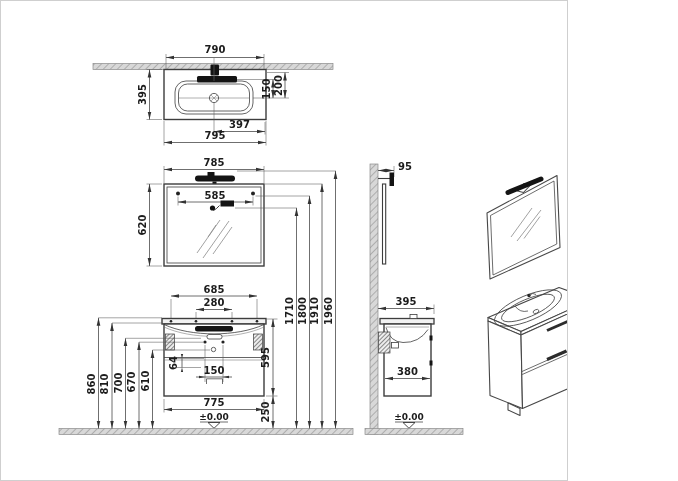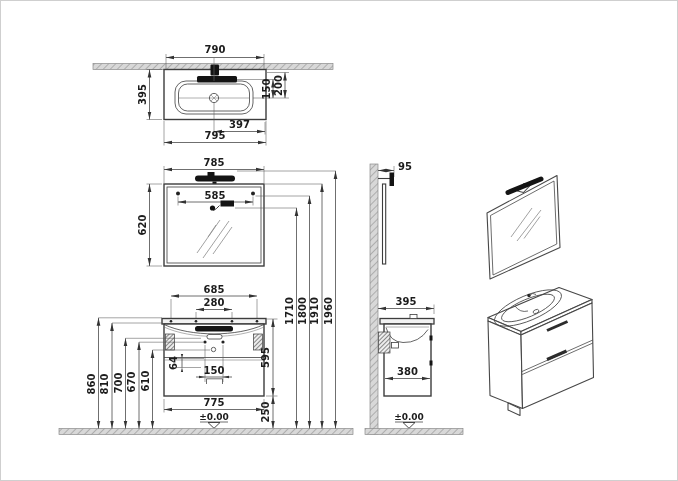--- a/index.html
+++ b/index.html
@@ -1,16 +1,16 @@
 <!DOCTYPE html>
 <html><head>
 <meta charset="utf-8">
 <style>
   html,body{margin:0;padding:0;background:#fff;}
-  #frame{position:relative;width:678px;height:481px;background:#ffffff;border:1px solid #cfcfcf;box-sizing:border-box;overflow:hidden;}
+  #frame{position:relative;width:568px;height:481px;background:#ffffff;border:1px solid #cfcfcf;box-sizing:border-box;overflow:hidden;}
   svg{position:absolute;left:0;top:0;}
   .obj{fill:#ffffff;stroke:#3d3d3d;stroke-width:1.4;}
   .obj2{fill:none;stroke:#3d3d3d;stroke-width:.8;}
   .thin{stroke:#6f6f6f;stroke-width:.55;fill:none;}
   .dim{stroke:#3f3f3f;stroke-width:.75;fill:none;}
   .ext{stroke:#5a5a5a;stroke-width:.55;fill:none;}
   .blk{fill:#141414;stroke:none;}
   .wallfill{fill:url(#hatchG);stroke:#8a8a8a;stroke-width:.7;}
   .hd{fill:url(#hatchD);stroke:#3d3d3d;stroke-width:.7;}
   .glass{stroke:#8a8a8a;stroke-width:.8;fill:none;}

